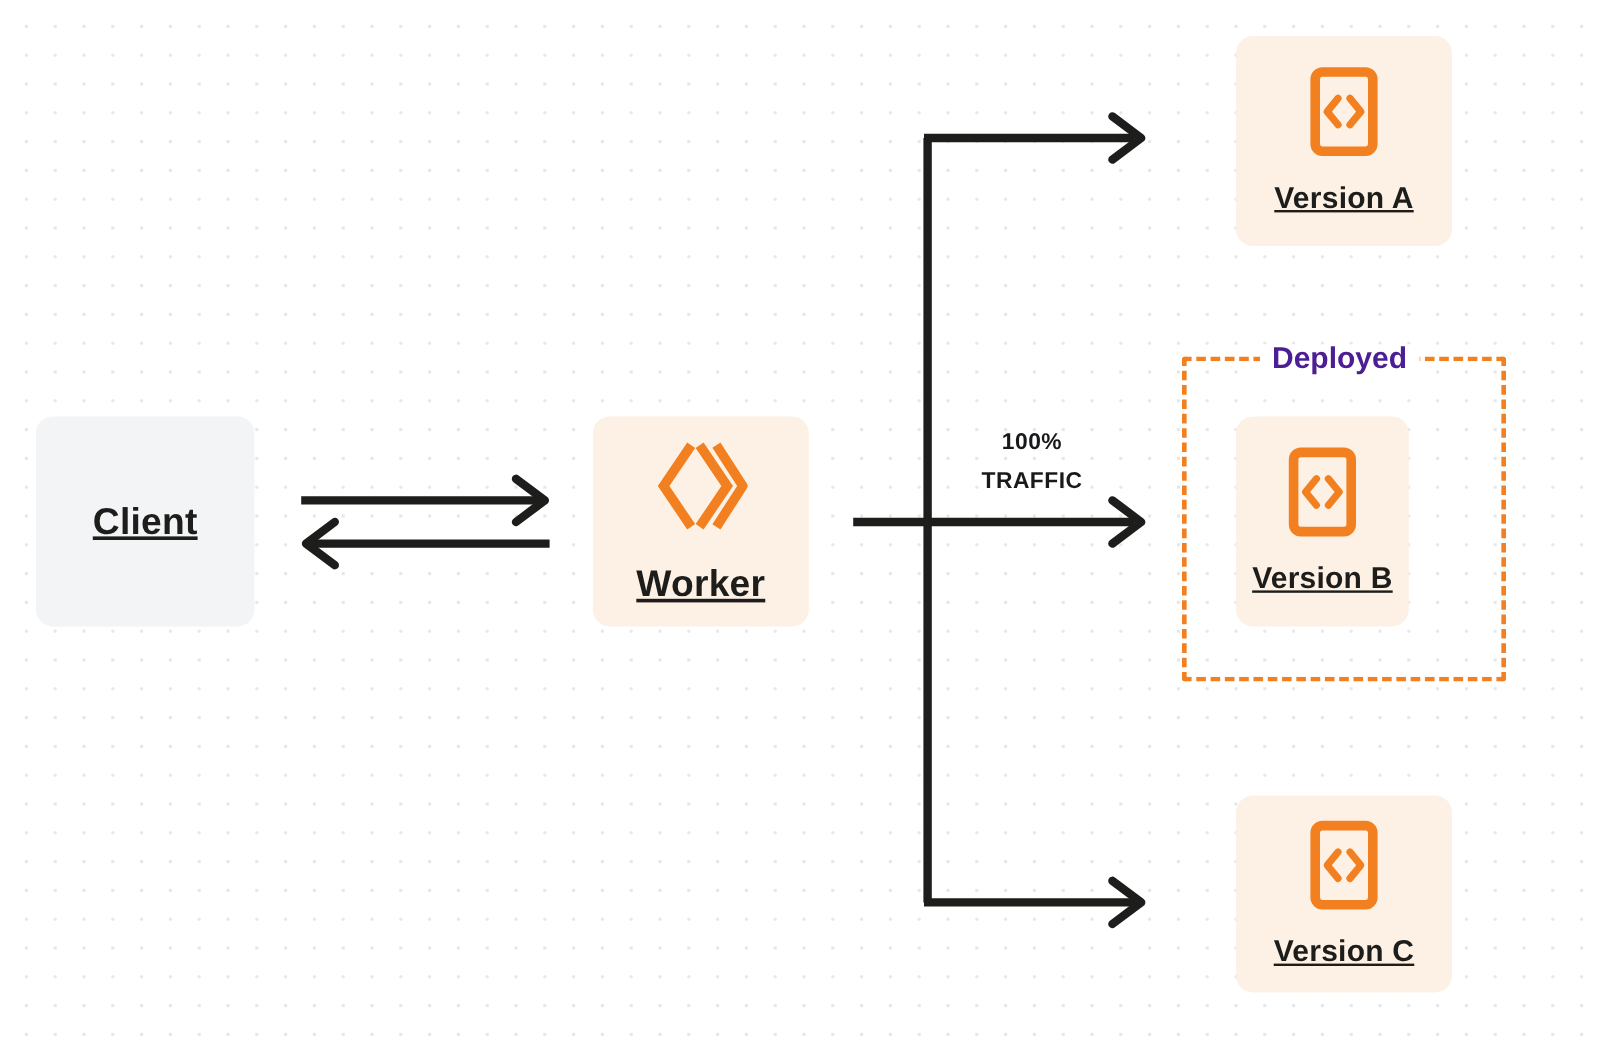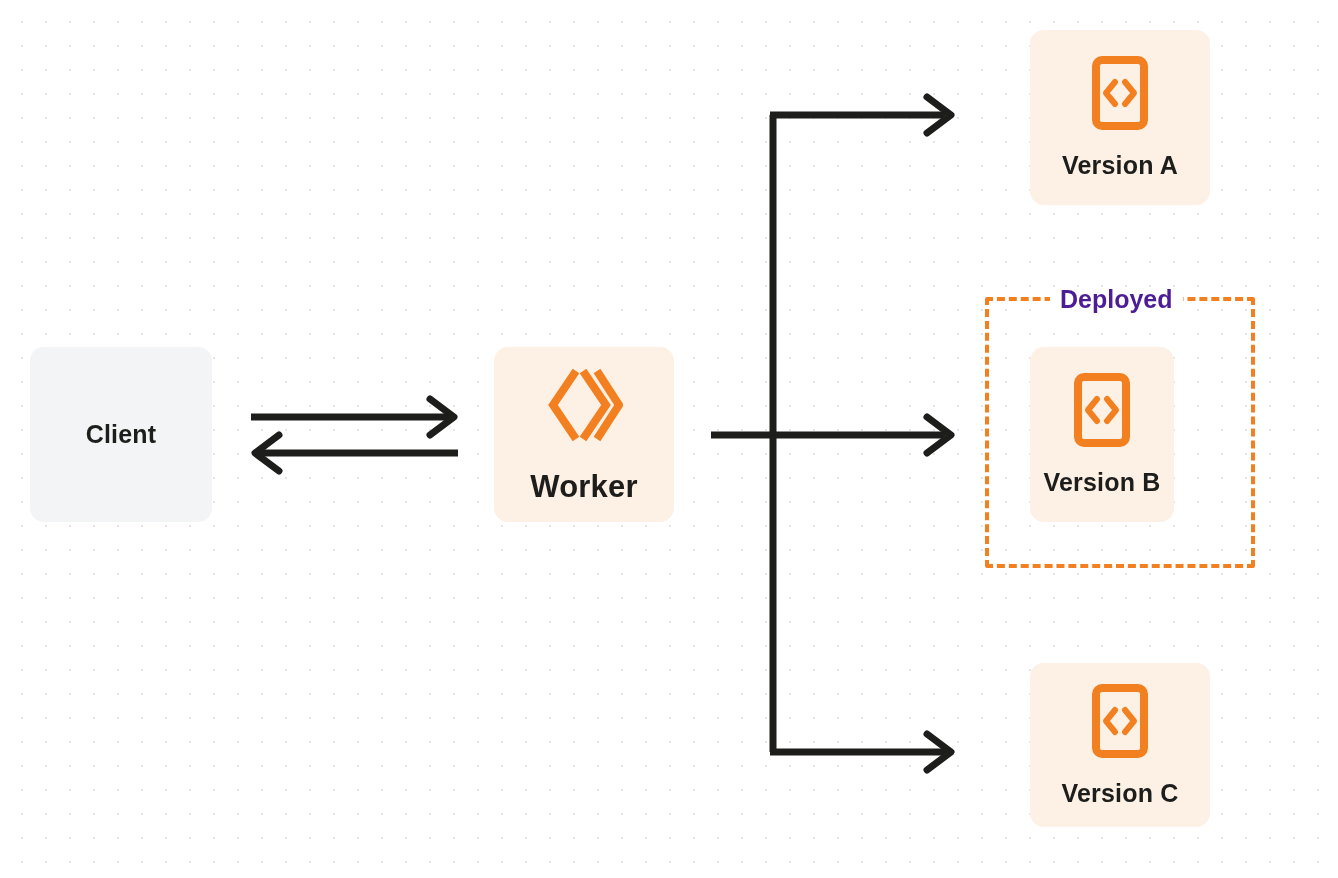--- a/index.html
+++ b/index.html
@@ -34,22 +34,23 @@
   }
   .node-worker, .node-version {
     background: #fdf1e5;
   }
 
   .node-label {
     font-weight: bold;
     color: #1d1d1b;
     letter-spacing: 0.2px;
     text-align: center;
-  }
-  .label-client { font-size: 25px; }
+    text-decoration: underline;
+  }
+  .label-client { font-size: 31px; }
   .label-worker { font-size: 31px; margin-top: 24px; }
   .label-version { font-size: 25px; margin-top: 20px; }
 
   .icon-wrap {
     display: block;
     line-height: 0;
   }
 
   .dashed-box {
     position: absolute;
@@ -155,20 +156,24 @@
     <span class="icon-wrap">
       <svg width="58" height="76" viewBox="0 0 58 76" aria-hidden="true">
         <rect x="5" y="5" width="48" height="66" rx="6" ry="6" fill="none" stroke="#f38020" stroke-width="8"></rect>
         <path d="M24 27 L15 38 L24 49" fill="none" stroke="#f38020" stroke-width="6" stroke-linecap="round" stroke-linejoin="round"></path>
         <path d="M34 27 L43 38 L34 49" fill="none" stroke="#f38020" stroke-width="6" stroke-linecap="round" stroke-linejoin="round"></path>
       </svg>
     </span>
     <div class="node-label label-version">Version C</div>
   </div>
 
+  <div class="traffic-label" style="left:790px; top:352px; width:140px;">
+    <div>100%</div>
+    <div>TRAFFIC</div>
+  </div>
 
   <svg class="overlay">
 
     <g>
       <path class="wire" d="M251 417 L452 417"></path>
       <path class="head" d="M430 399 L454 417 L430 435"></path>
     </g>
 
     <g>
       <path class="wire" d="M458 453 L257 453"></path>

